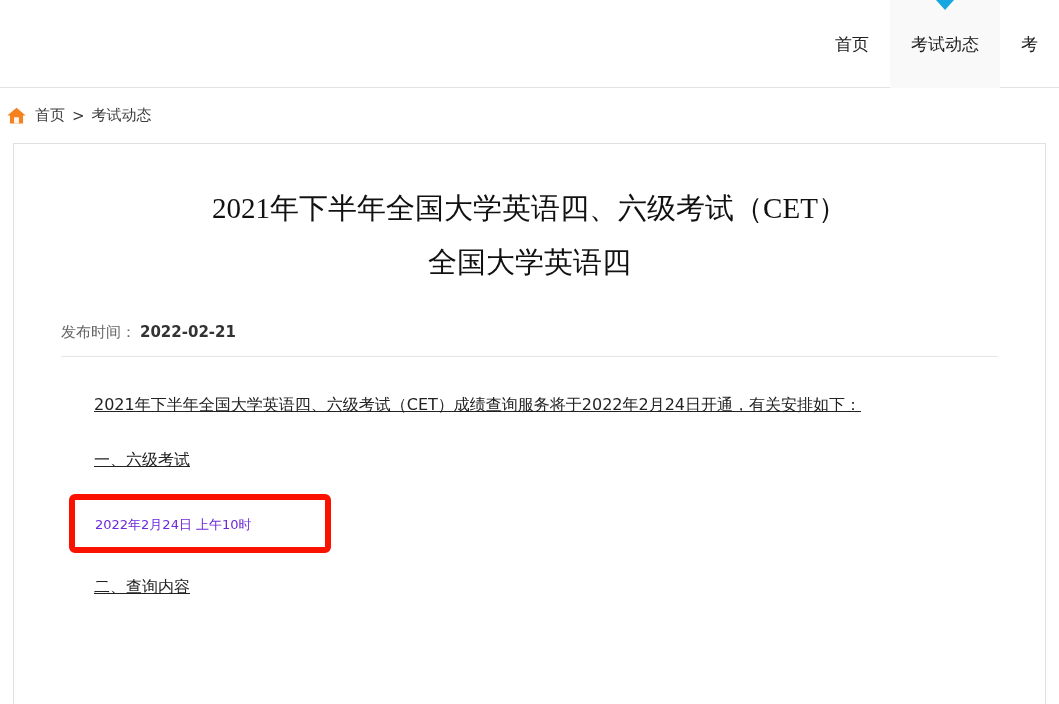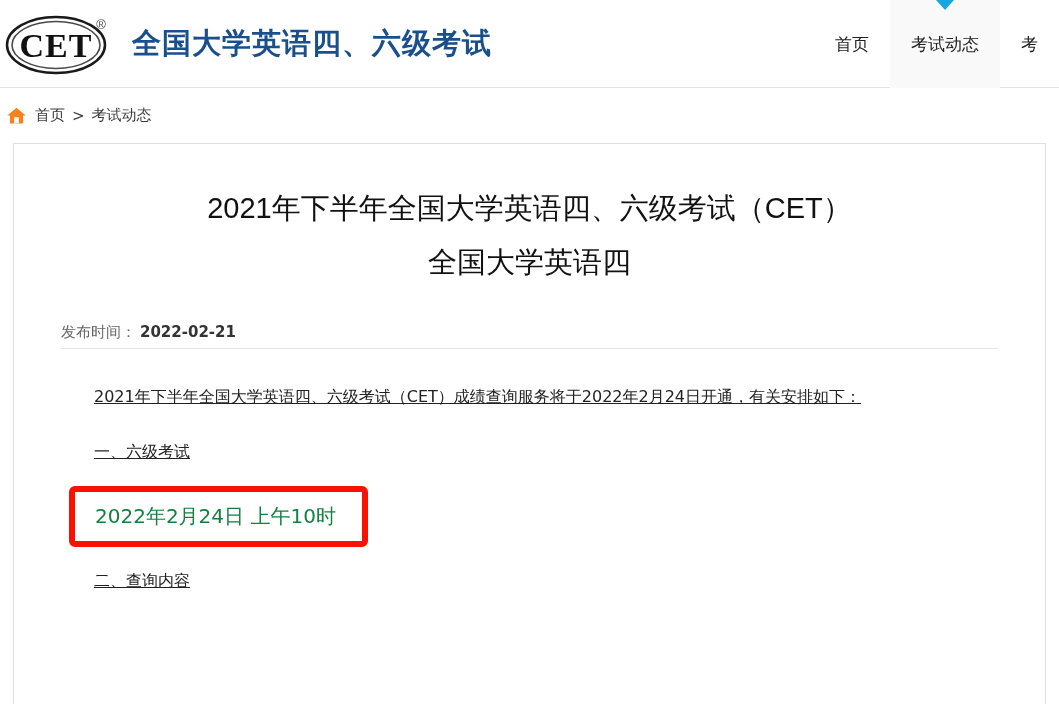--- a/index.html
+++ b/index.html
@@ -112,28 +112,28 @@
     border-bottom: none;
     padding: 0;
   }
 
   .article-title {
     text-align: center;
     font-size: 29px;
     color: #111111;
     line-height: 1.85;
     padding: 38px 110px 0 110px;
-    font-family: Liberation Sans, sans-serif;
+    font-family: Liberation Serif, serif;
     font-weight: normal;
     margin: 0;
   }
 
   .meta-row {
     margin: 34px 47px 0 47px;
-    padding-bottom: 6px;
+    padding-bottom: 14px;
     border-bottom: 1px solid #e6e6e6;
     font-size: 15px;
     color: #555555;
     font-family: "DejaVu Sans", "Liberation Sans", sans-serif;
   }
   .meta-label { color: #666666; }
   .meta-value { font-weight: bold; color: #333333; margin-left: 4px; }
 
   .article-body {
     margin: 0 47px;
@@ -158,42 +158,31 @@
   }
   .highlight-box {
     display: inline-block;
     border: 6px solid #fb1100;
     border-radius: 6px;
     padding: 14px 26px 14px 20px;
     margin-left: 8px;
     min-width: 262px;
   }
   .highlight-text {
-    font-size: 20px;
-    color: #15803d;
+    font-size: 13px;
+    color: #6d28d9;
     line-height: 1;
     white-space: nowrap;
   }
 </style>
 </head>
 <body>
 
 <div class="site-header">
 
-  <div class="brand">
-    <div class="logo-mark">
-      <svg width="118" height="64" viewBox="0 0 118 64" xmlns="http://www.w3.org/2000/svg">
-        <ellipse cx="52" cy="33" rx="49" ry="28" fill="#ffffff" stroke="#1a1a1a" stroke-width="2.5"></ellipse>
-        <ellipse cx="52" cy="33" rx="44" ry="23.5" fill="#ffffff" stroke="#4a4a4a" stroke-width="1.6"></ellipse>
-        <text x="52" y="45" text-anchor="middle" font-family="'Liberation Serif','DejaVu Serif',serif" font-size="34" font-weight="bold" fill="#111111" letter-spacing="1">CET</text>
-        <text x="97" y="17" text-anchor="middle" font-family="'Liberation Sans','DejaVu Sans',sans-serif" font-size="13" fill="#444444">®</text>
-      </svg>
-    </div>
-    <div class="brand-title">全国大学英语四、六级考试</div>
-  </div>
 
   <nav class="main-nav">
     <div class="nav-item">
       <span>首页</span>
     </div>
     <div class="nav-item active">
       <span class="nav-caret"></span>
       <span>考试动态</span>
     </div>
     <div class="nav-item">

